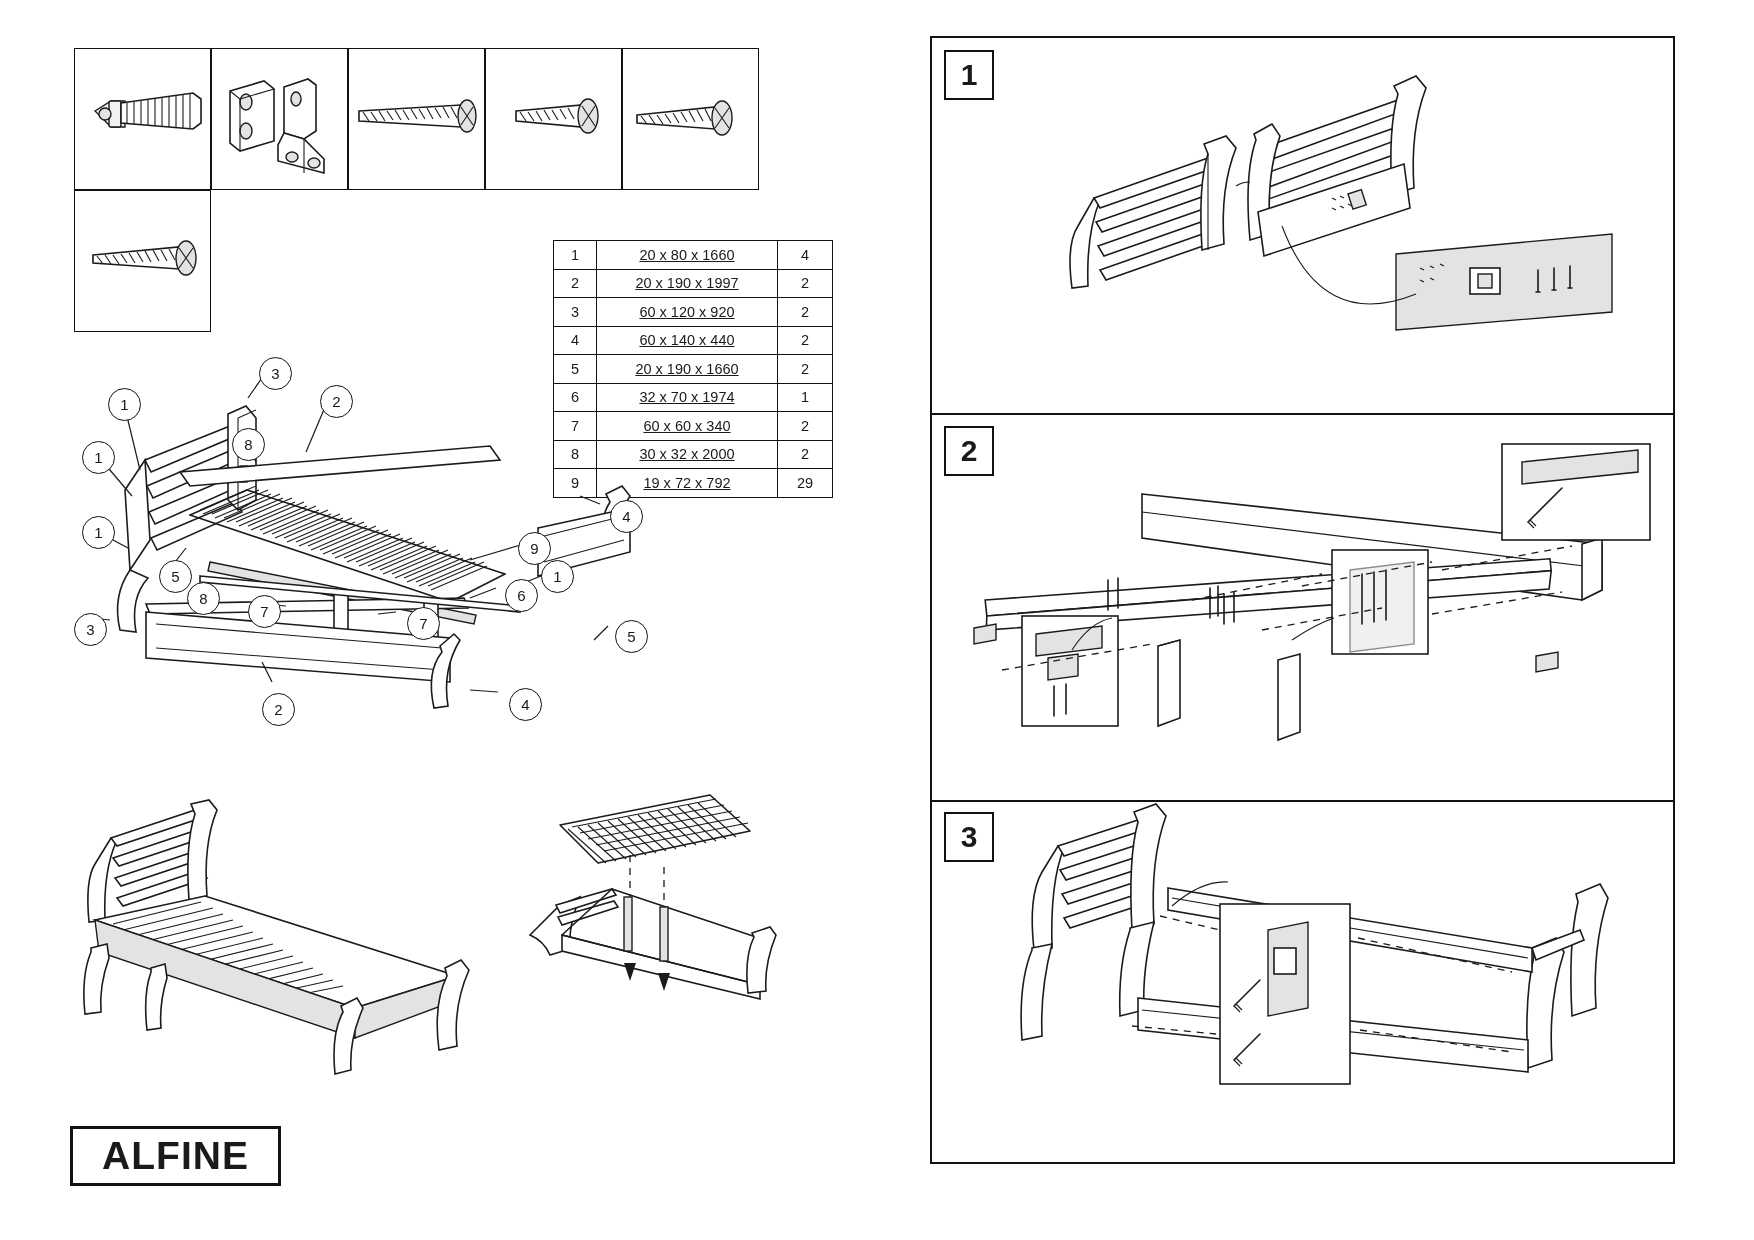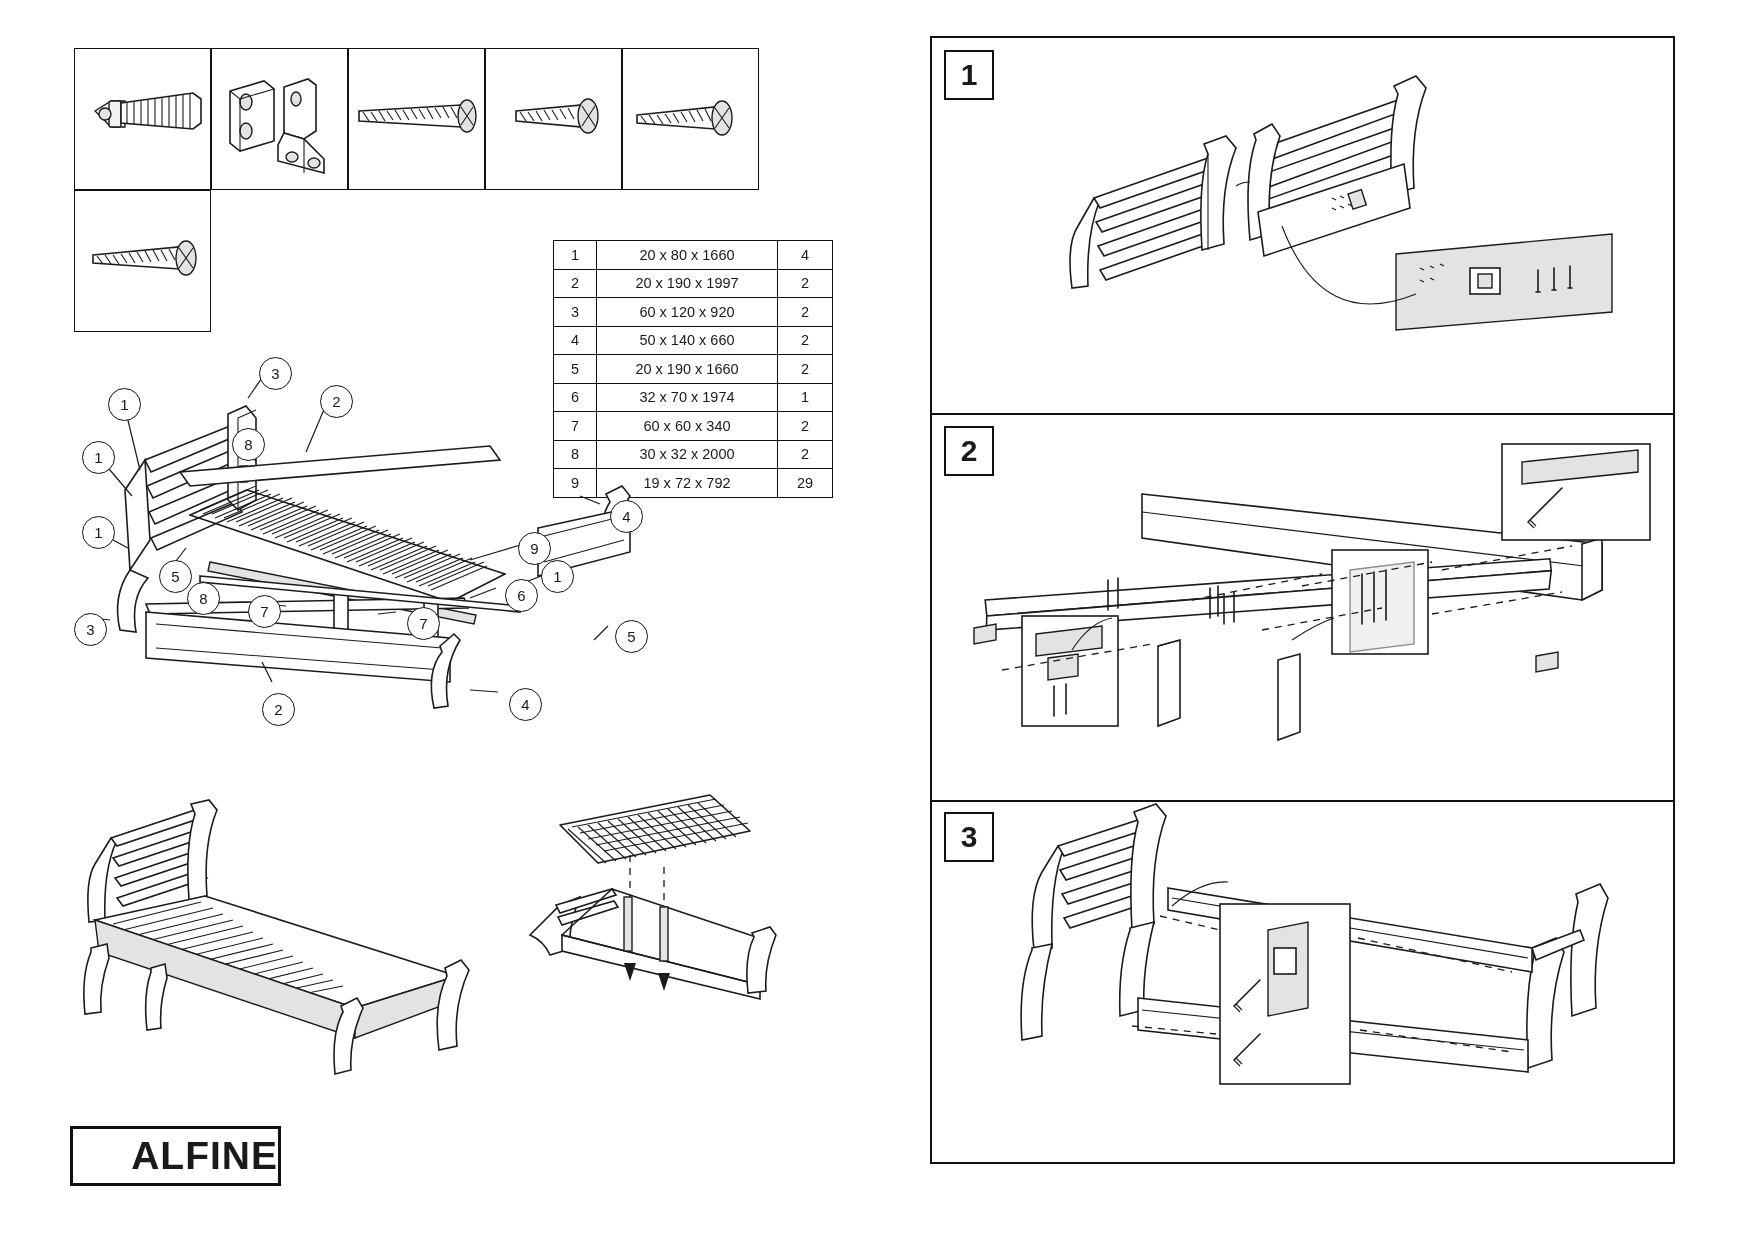--- a/index.html
+++ b/index.html
@@ -15,36 +15,36 @@
   .dotline{stroke:#1b1b1b;fill:none;stroke-width:1.2;}
 
   
   #parts-grid{position:absolute;left:74px;top:48px;}
   .pcell{position:absolute;border:1.8px solid #111;box-sizing:border-box;background:#fff;}
 
   
   #parts-table{position:absolute;left:553px;top:240px;border-collapse:collapse;font-size:14.5px;}
   #parts-table td{border:1.4px solid #111;height:27.5px;text-align:center;padding:0 4px;}
   #parts-table td.c1{width:34px;}
-  #parts-table td.c2{width:172px;}
+  #parts-table td.c2{width:172px;text-decoration:underline;}
   #parts-table td.c3{width:46px;}
 
   
   .bub{position:absolute;width:31px;height:31px;border:1.7px solid #111;border-radius:50%;
        background:#fff;font-size:15px;display:flex;align-items:center;justify-content:center;}
 
   
   #steps{position:absolute;left:930px;top:36px;width:745px;height:1128px;border:2.2px solid #111;box-sizing:border-box;}
   .step-div{position:absolute;left:0;width:100%;height:2.2px;background:#111;}
   .step-num{position:absolute;width:46px;height:46px;border:2.2px solid #111;background:#fff;
             font-size:30px;font-weight:bold;display:flex;align-items:center;justify-content:center;}
 
   
   #logo{position:absolute;left:70px;top:1126px;width:205px;height:54px;border:3px solid #111;
-        display:flex;align-items:center;justify-content:flex-end;background:#fff;}
+        display:flex;align-items:center;justify-content:center;background:#fff;}
   #logo span{font-size:39px;font-weight:bold;letter-spacing:1px;font-family:"Liberation Sans",sans-serif;}
 </style>
 </head>
 <body>
 
 <div class="page">
 
   <div id="parts-grid">
 
     <div class="pcell" style="left:0;top:0;width:137px;height:142px;">
@@ -187,21 +187,21 @@
           <td class="c2">20 x 190 x 1997</td>
           <td class="c3">2</td>
         </tr>
       <tr>
           <td class="c1">3</td>
           <td class="c2">60 x 120 x 920</td>
           <td class="c3">2</td>
         </tr>
       <tr>
           <td class="c1">4</td>
-          <td class="c2">50 x 140 x 660</td>
+          <td class="c2">60 x 140 x 440</td>
           <td class="c3">2</td>
         </tr>
       <tr>
           <td class="c1">5</td>
           <td class="c2">20 x 190 x 1660</td>
           <td class="c3">2</td>
         </tr>
       <tr>
           <td class="c1">6</td>
           <td class="c2">32 x 70 x 1974</td>

